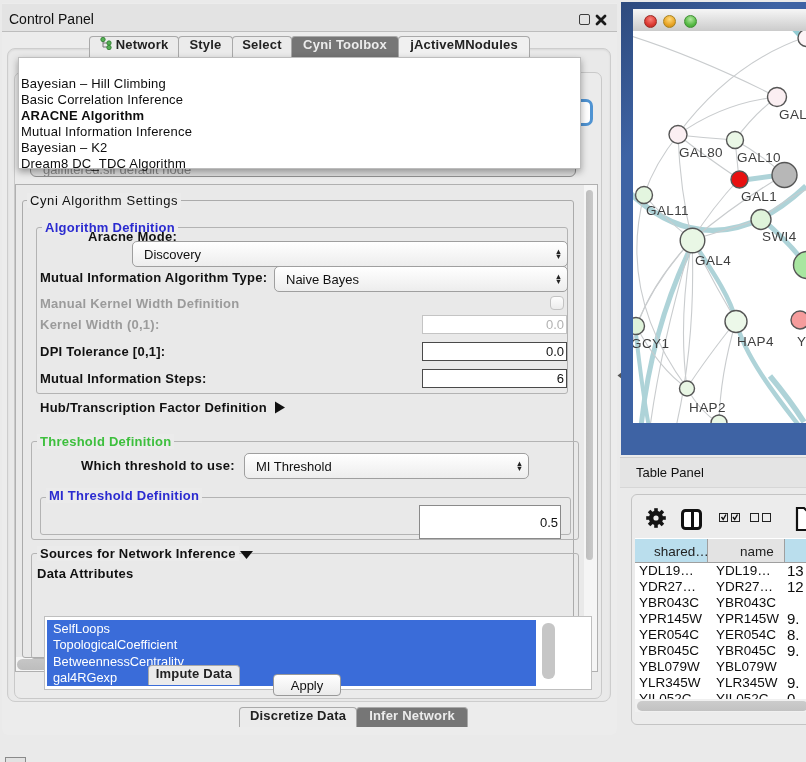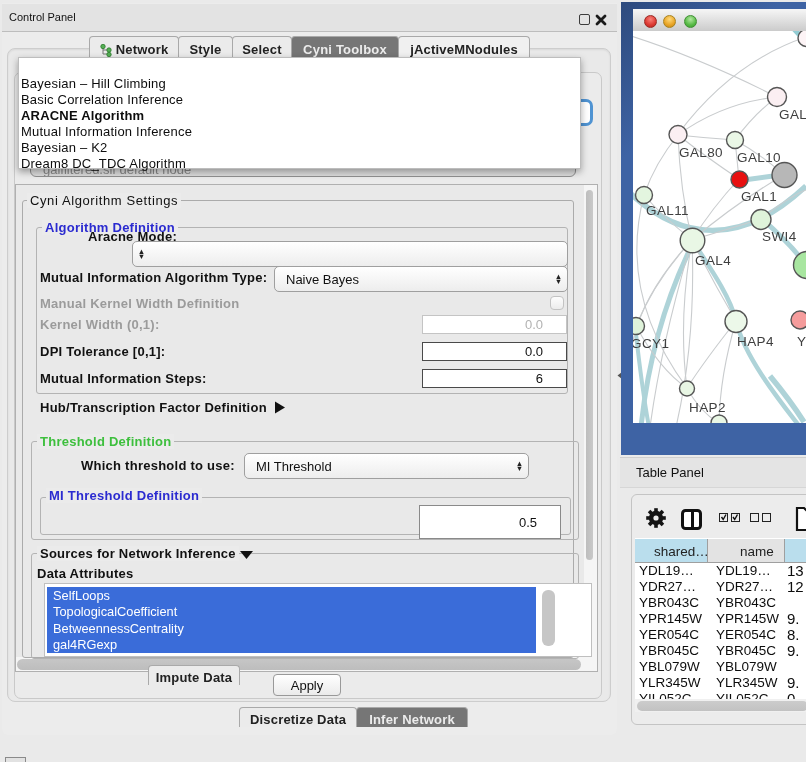--- a/index.html
+++ b/index.html
@@ -10,34 +10,34 @@
 .group{position:absolute;border:1px solid #b3b3b3;border-radius:3px;}
 .gtitle{position:absolute;font-size:13px;line-height:15px;letter-spacing:0.25px;font-weight:bold;background:#ebebeb;
   padding:0 3px;white-space:nowrap;}
 .combo{position:absolute;border:1px solid #9f9f9f;border-radius:5px;
   background:linear-gradient(#ffffff,#ededed);display:flex;align-items:center;
   font-size:13px;color:#111;}
 .combo .tx{padding-left:11px;flex:1;}
 .combo .ar{width:17px;display:flex;flex-direction:column;align-items:center;
   font-size:7.5px;line-height:5.5px;color:#222;}
 .fld{position:absolute;background:#fff;font-size:13px;color:#111;
-  display:flex;align-items:center;justify-content:flex-end;padding-right:23px;box-sizing:border-box;}
+  display:flex;align-items:center;justify-content:flex-end;padding-right:2px;box-sizing:border-box;}
 .tab{position:absolute;box-sizing:border-box;border:1px solid #a9a9a9;border-bottom:none;
-  border-radius:4px 4px 0 0;background:#ebebeb;display:flex;align-items:flex-end;
+  border-radius:4px 4px 0 0;background:#ebebeb;display:flex;align-items:flex-start;
   justify-content:center;font-size:13px;font-weight:bold;letter-spacing:0.2px;color:#222;white-space:nowrap;}
 .tabsel{background:#767676;color:#ececec;}
 </style></head><body>
 <div id="app">
 
 <div class="abs" style="left:2px;top:3px;width:615px;height:732px;background:#ececec;
   border-radius:0 0 6px 6px;"></div>
 
 <div class="abs" style="left:2px;top:4px;width:615px;height:27px;background:#e3e3e3;
   border-bottom:1px solid #bdbdbd;"></div>
-<div class="abs" style="left:9px;top:11px;font-size:11px;color:#111;">Control Panel</div>
+<div class="abs" style="left:9px;top:11px;font-size:14px;color:#111;">Control Panel</div>
 <div class="abs" style="left:579px;top:14px;width:9px;height:9px;border:1.6px solid #3c3c3c;border-radius:2px;"></div>
 <svg class="abs" style="left:595px;top:14px;" width="12" height="12" viewBox="0 0 12 12">
   <path d="M2 2 L10 10 M10 2 L2 10" stroke="#1a1a1a" stroke-width="2.8" stroke-linecap="round"></path>
 </svg>
 
 <div class="abs" style="left:7px;top:48px;width:602px;height:652px;background:#e9e9e9;
   border:1px solid #cdcdcd;border-radius:8px;box-shadow:inset 0 1px 2px rgba(0,0,0,0.08);"></div>
 <div class="abs" style="left:14px;top:72px;width:586px;height:625px;background:#ebebeb;
   border:1px solid #c9c9c9;border-radius:7px;"></div>
 
@@ -72,20 +72,21 @@
 <div class="abs" style="left:17px;top:658.5px;width:564px;height:11px;background:linear-gradient(#c6c6c6,#bdbdbd);border-radius:6px;"></div>
 
 <div class="group" style="left:22px;top:200px;width:550px;height:456px;border-color:#ababab;"></div>
 <div class="gtitle" style="left:27px;top:192.5px;color:#111;font-weight:normal;letter-spacing:0.6px;">Cyni Algorithm Settings</div>
 
 <div class="group" style="left:36px;top:227px;width:530px;height:165px;"></div>
 <div class="gtitle" style="left:42px;top:219.5px;color:#2b2bd0;">Algorithm Definition</div>
 
 <div class="lbl" style="left:40px;top:229px;margin-left:48px;">Aracne Mode:</div>
 <div class="combo" style="left:132px;top:241px;width:434px;height:24px;">
+  <span class="tx">Discovery</span>
       <span class="ar">
         <span>▲</span>
         <span>▼</span>
       </span>
     </div>
 
 <div class="lbl" style="left:40px;top:270px;">Mutual Information Algorithm Type:</div>
 <div class="combo" style="left:274px;top:266px;width:292px;height:24px;">
   <span class="tx">Naive Bayes</span>
       <span class="ar">
@@ -128,21 +129,21 @@
 <div class="gtitle" style="left:46px;top:488px;color:#2b2bd0;">MI Threshold Definition</div>
 <div class="fld" style="left:419px;top:505px;width:142px;height:34px;border:1px solid #8a8a8a;">0.5</div>
 
 <div class="group" style="left:31px;top:553px;width:546px;height:104px;"></div>
 <div class="gtitle" style="left:37px;top:545.5px;color:#111;">Sources for Network Inference</div>
 <svg class="abs" style="left:239px;top:549px;" width="15" height="11">
       <path d="M1 2 L14 2 L7.5 10 Z" fill="#111"></path>
     </svg>
 <div class="lbl" style="left:37px;top:566px;">Data Attributes</div>
 
-<div class="abs" style="left:44px;top:583px;width:548px;height:74px;background:#fff;border:1px solid #bfbfbf;box-sizing:border-box;overflow:hidden;">
+<div class="abs" style="left:44px;top:616px;width:548px;height:74px;background:#fff;border:1px solid #bfbfbf;box-sizing:border-box;overflow:hidden;">
   <div style="position:absolute;left:2px;top:3px;width:489px;height:66px;background:#3a6cd9;"></div>
   <div style="position:absolute;left:8px;top:4px;font-size:12.8px;color:#fff;line-height:16.4px;">
     SelfLoops<br>TopologicalCoefficient<br>BetweennessCentrality<br>gal4RGexp</div>
   <div style="position:absolute;left:497px;top:6px;width:13px;height:56px;background:#c6c6c6;border-radius:6px;"></div>
 </div>
 
 <div class="abs" style="left:273px;top:674px;width:66px;height:20px;border:1px solid #999;
   border-radius:4px;background:linear-gradient(#ffffff,#ebebeb);display:flex;align-items:center;
   justify-content:center;font-size:13px;color:#111;">Apply</div>
 

